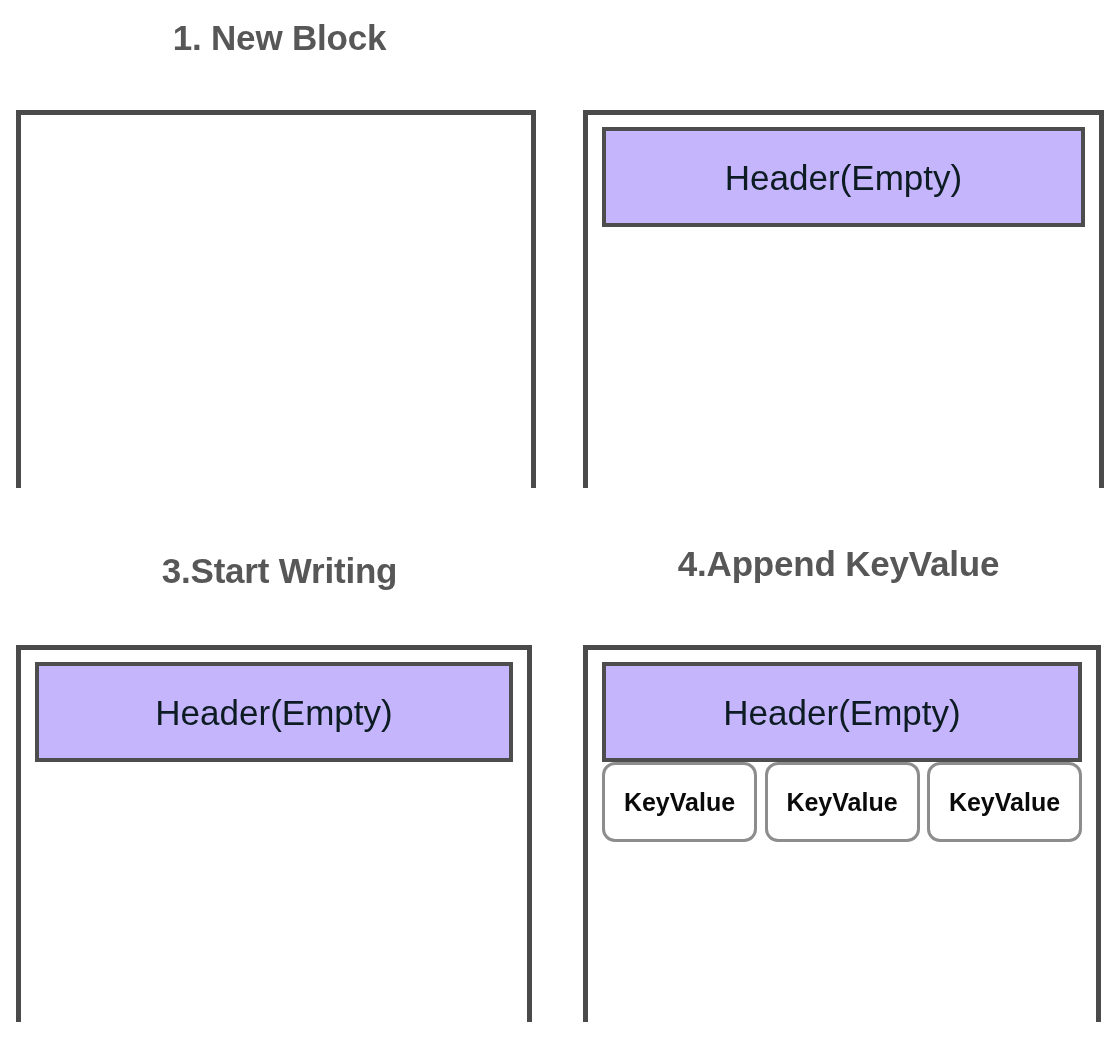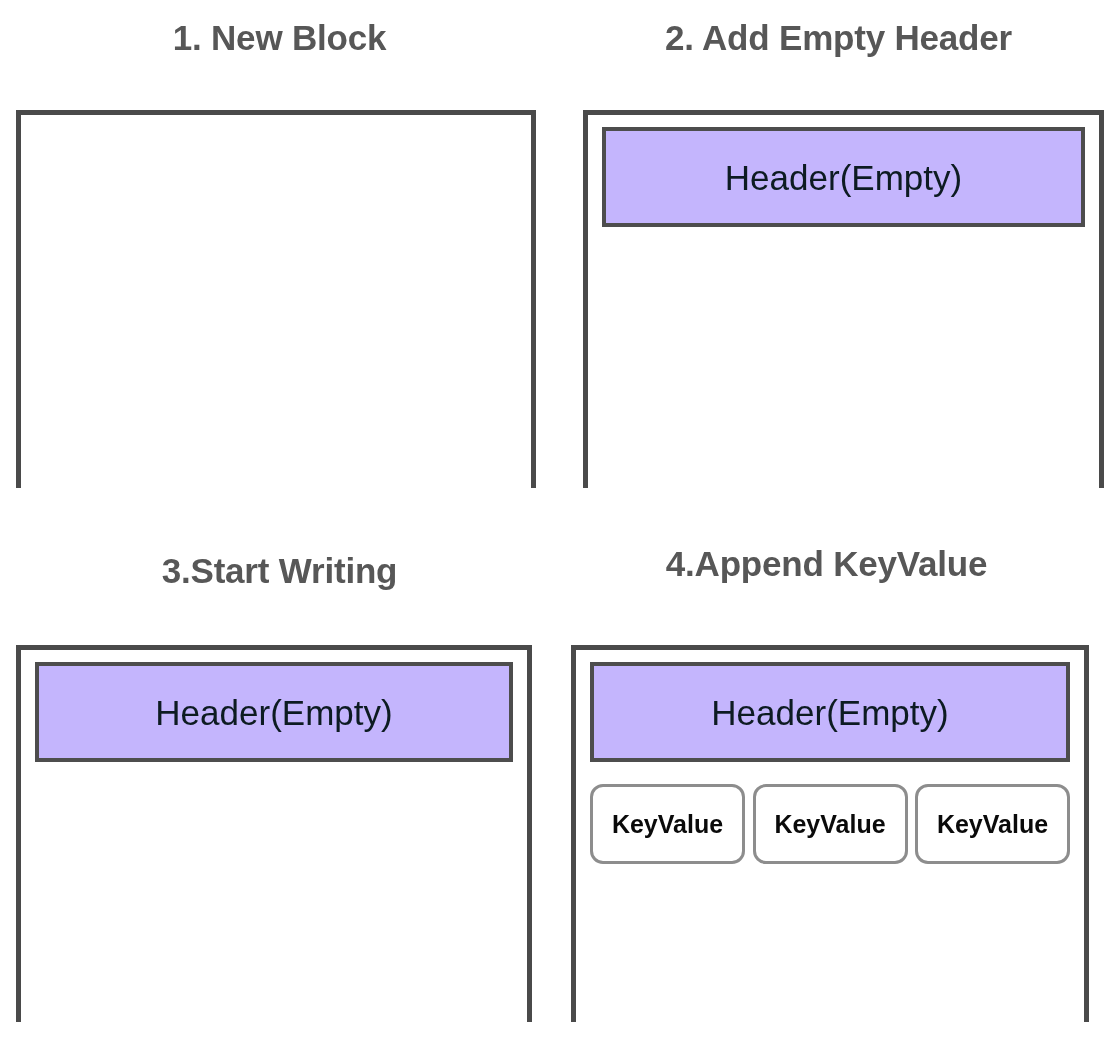--- a/index.html
+++ b/index.html
@@ -76,21 +76,20 @@
     color: #0d1b22;
     line-height: 1;
     white-space: nowrap;
   }
 
   .kv-row {
     display: flex;
     flex-direction: row;
     align-items: flex-start;
     justify-content: space-between;
-    margin-top: 22px;
     width: 100%;
   }
 
   .kv-box {
     box-sizing: border-box;
     width: 155px;
     height: 80px;
     background: #ffffff;
     border: 3px solid #8d8d8d;
     border-radius: 13px;
@@ -104,21 +103,21 @@
     font-weight: bold;
     color: #0a0a0a;
     line-height: 1;
     white-space: nowrap;
   }
 
   
   #panel-1 { left: 0px;   top: 0px;   width: 559px; height: 519px; }
   #panel-2 { left: 559px; top: 0px;   width: 559px; height: 519px; }
   #panel-3 { left: 0px;   top: 519px; width: 559px; height: 519px; }
-  #panel-4 { left: 547px; top: 519px; width: 559px; height: 519px; }
+  #panel-4 { left: 559px; top: 519px; width: 559px; height: 519px; }
 
   #panel-1 .panel-title { top: 20px; }
   #panel-2 .panel-title { top: 20px; }
   #panel-3 .panel-title { top: 34px; }
   #panel-4 .panel-title { top: 27px; }
 
   #block-1 { left: 16px; top: 110px; width: 520px; height: 378px; }
   #block-2 { left: 24px; top: 110px; width: 521px; height: 378px; }
   #block-3 { left: 16px; top: 126px; width: 516px; height: 377px; }
   #block-4 { left: 24px; top: 126px; width: 518px; height: 377px; }
@@ -129,21 +128,20 @@
 <div id="diagram">
 
   <div class="panel" id="panel-1">
     <div class="panel-title">1. New Block</div>
     <div class="block" id="block-1">
       <div class="block-inner"></div>
     </div>
   </div>
 
   <div class="panel" id="panel-2">
-    <div class="panel-title">2. Add Empty Header</div>
     <div class="block" id="block-2">
       <div class="block-inner">
         <div class="header-box">
           <span class="header-label">Header(Empty)</span>
         </div>
       </div>
     </div>
   </div>
 
   <div class="panel" id="panel-3">

